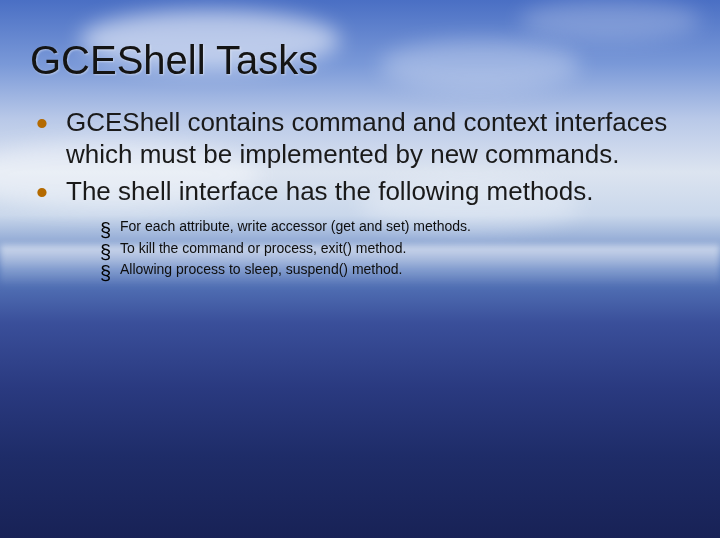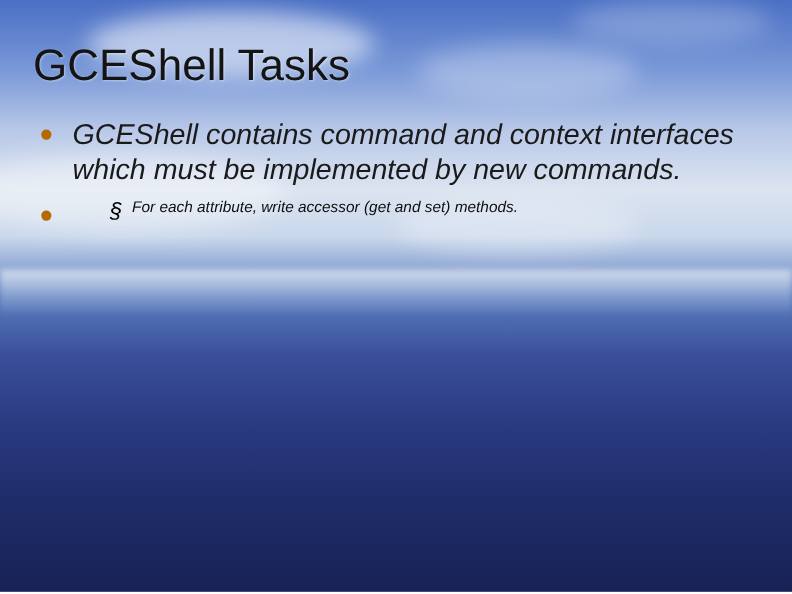--- a/index.html
+++ b/index.html
@@ -63,21 +63,20 @@
     list-style: none;
     margin: 0;
     padding: 0 0 0 6px;
     font-size: 26px;
     line-height: 1.22;
   }
   ul.lvl1 > li {
     position: relative;
     padding-left: 30px;
     margin-bottom: 6px;
-    font-style: italic;
   }
   ul.lvl1 > li::before {
     content: "•";
     position: absolute;
     left: 0;
     top: -4px;
     font-size: 34px;
     color: #b46a00;
   }
   ul.lvl2 {
@@ -114,21 +113,28 @@
   <div class="glare"></div>
 
   <div class="content">
     <h1 class="title">GCEShell Tasks</h1>
 
     <ul class="lvl1">
       <li>
         <span>GCEShell contains command and context interfaces which must be implemented by new commands.</span>
       </li>
       <li>
+        <span>The shell interface has the following methods.</span>
         <ul class="lvl2">
           <li>
             <span>For each attribute, write accessor (get and set) methods.</span>
+          </li>
+          <li>
+            <span>To kill the command or process, exit() method.</span>
+          </li>
+          <li>
+            <span>Allowing process to sleep, suspend() method.</span>
           </li>
         </ul>
       </li>
     </ul>
   </div>
 </div>
 
 </body></html>

